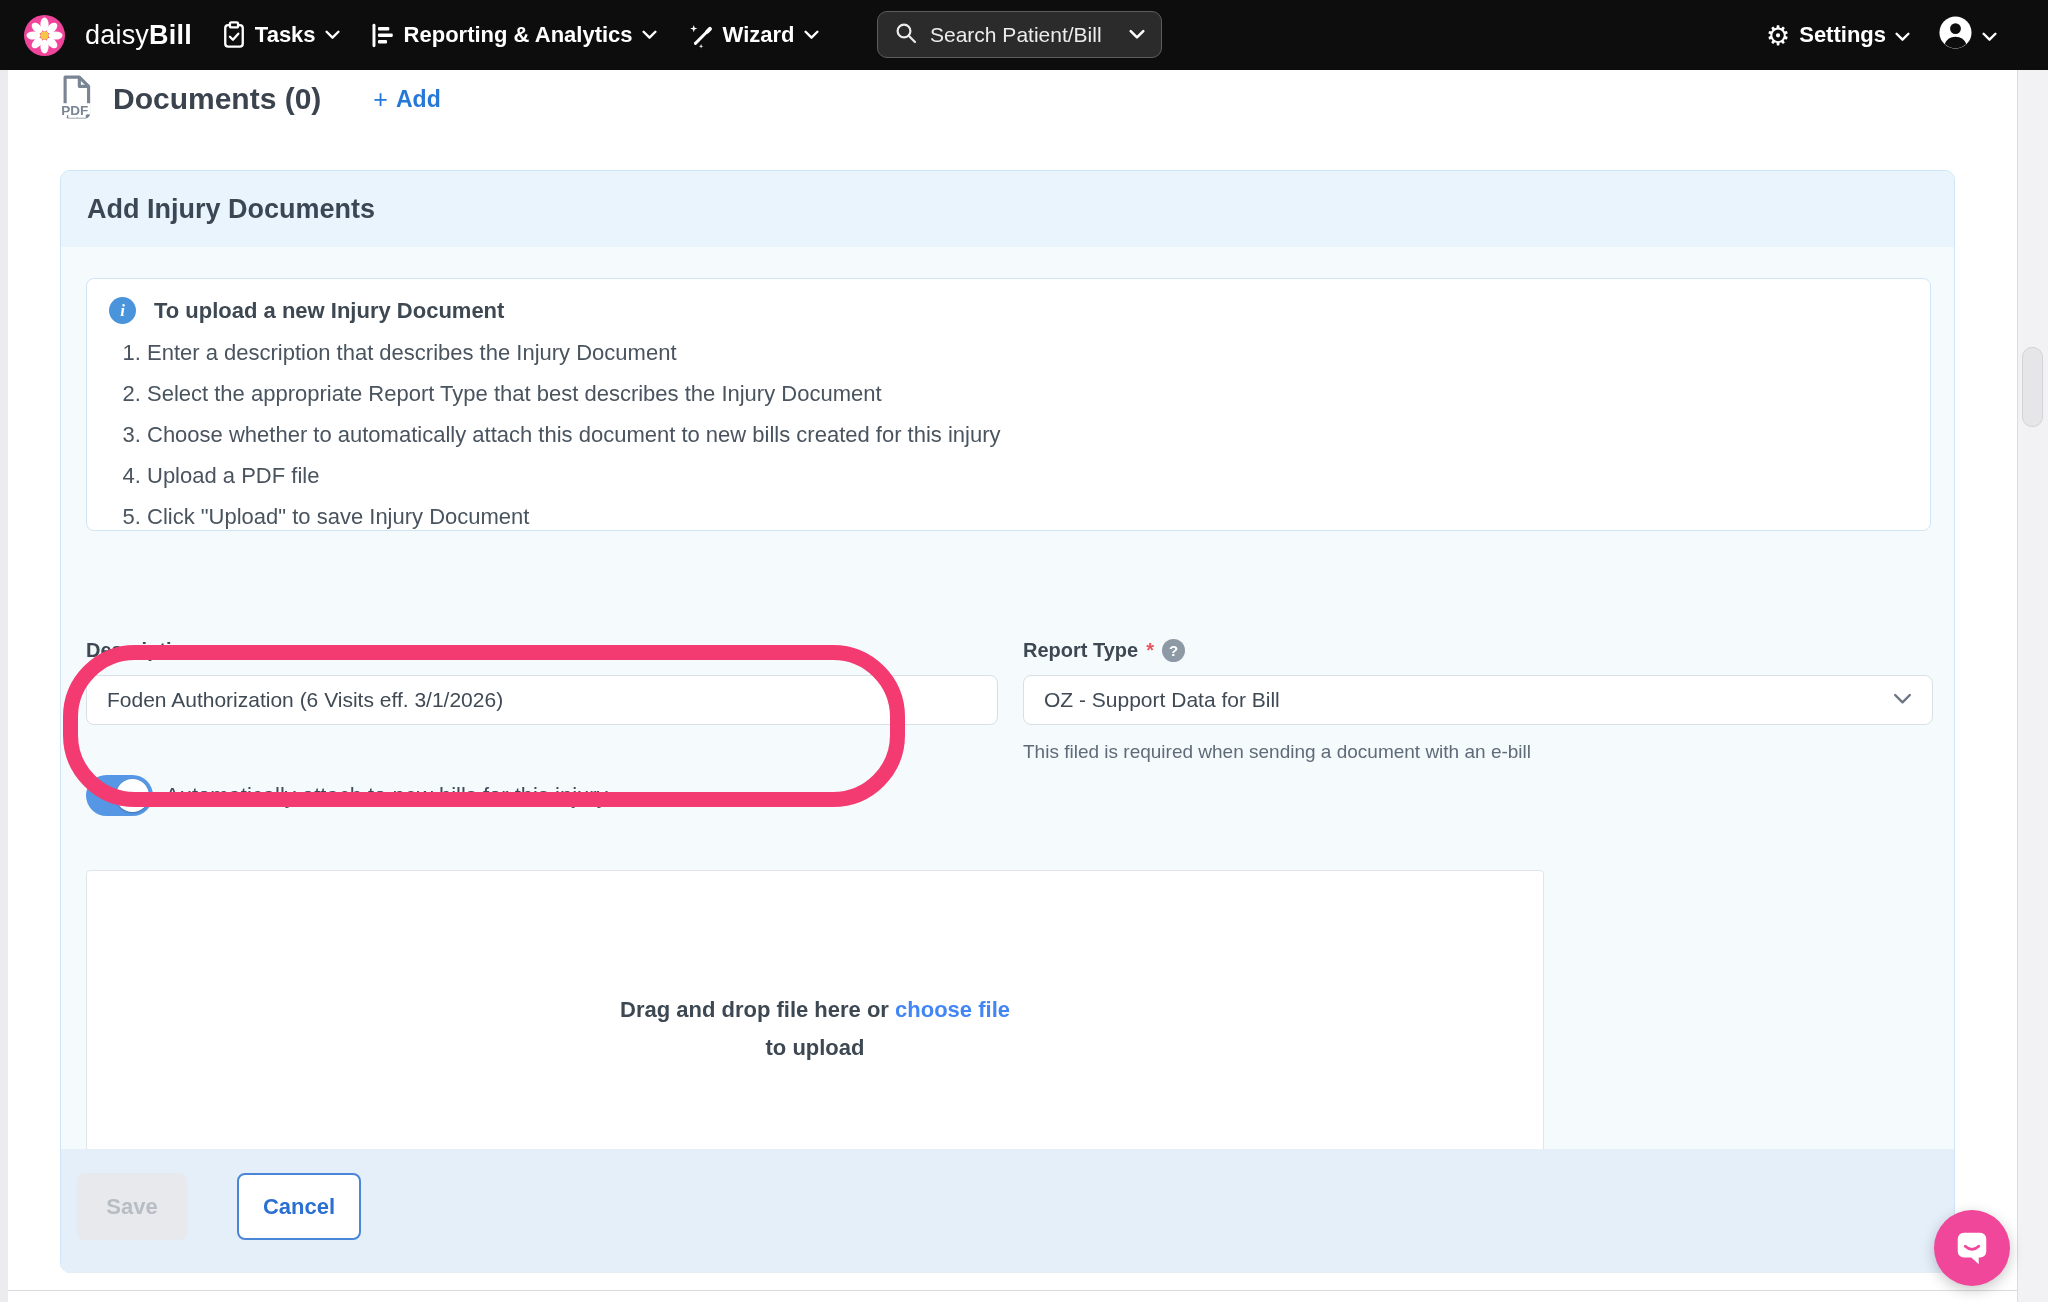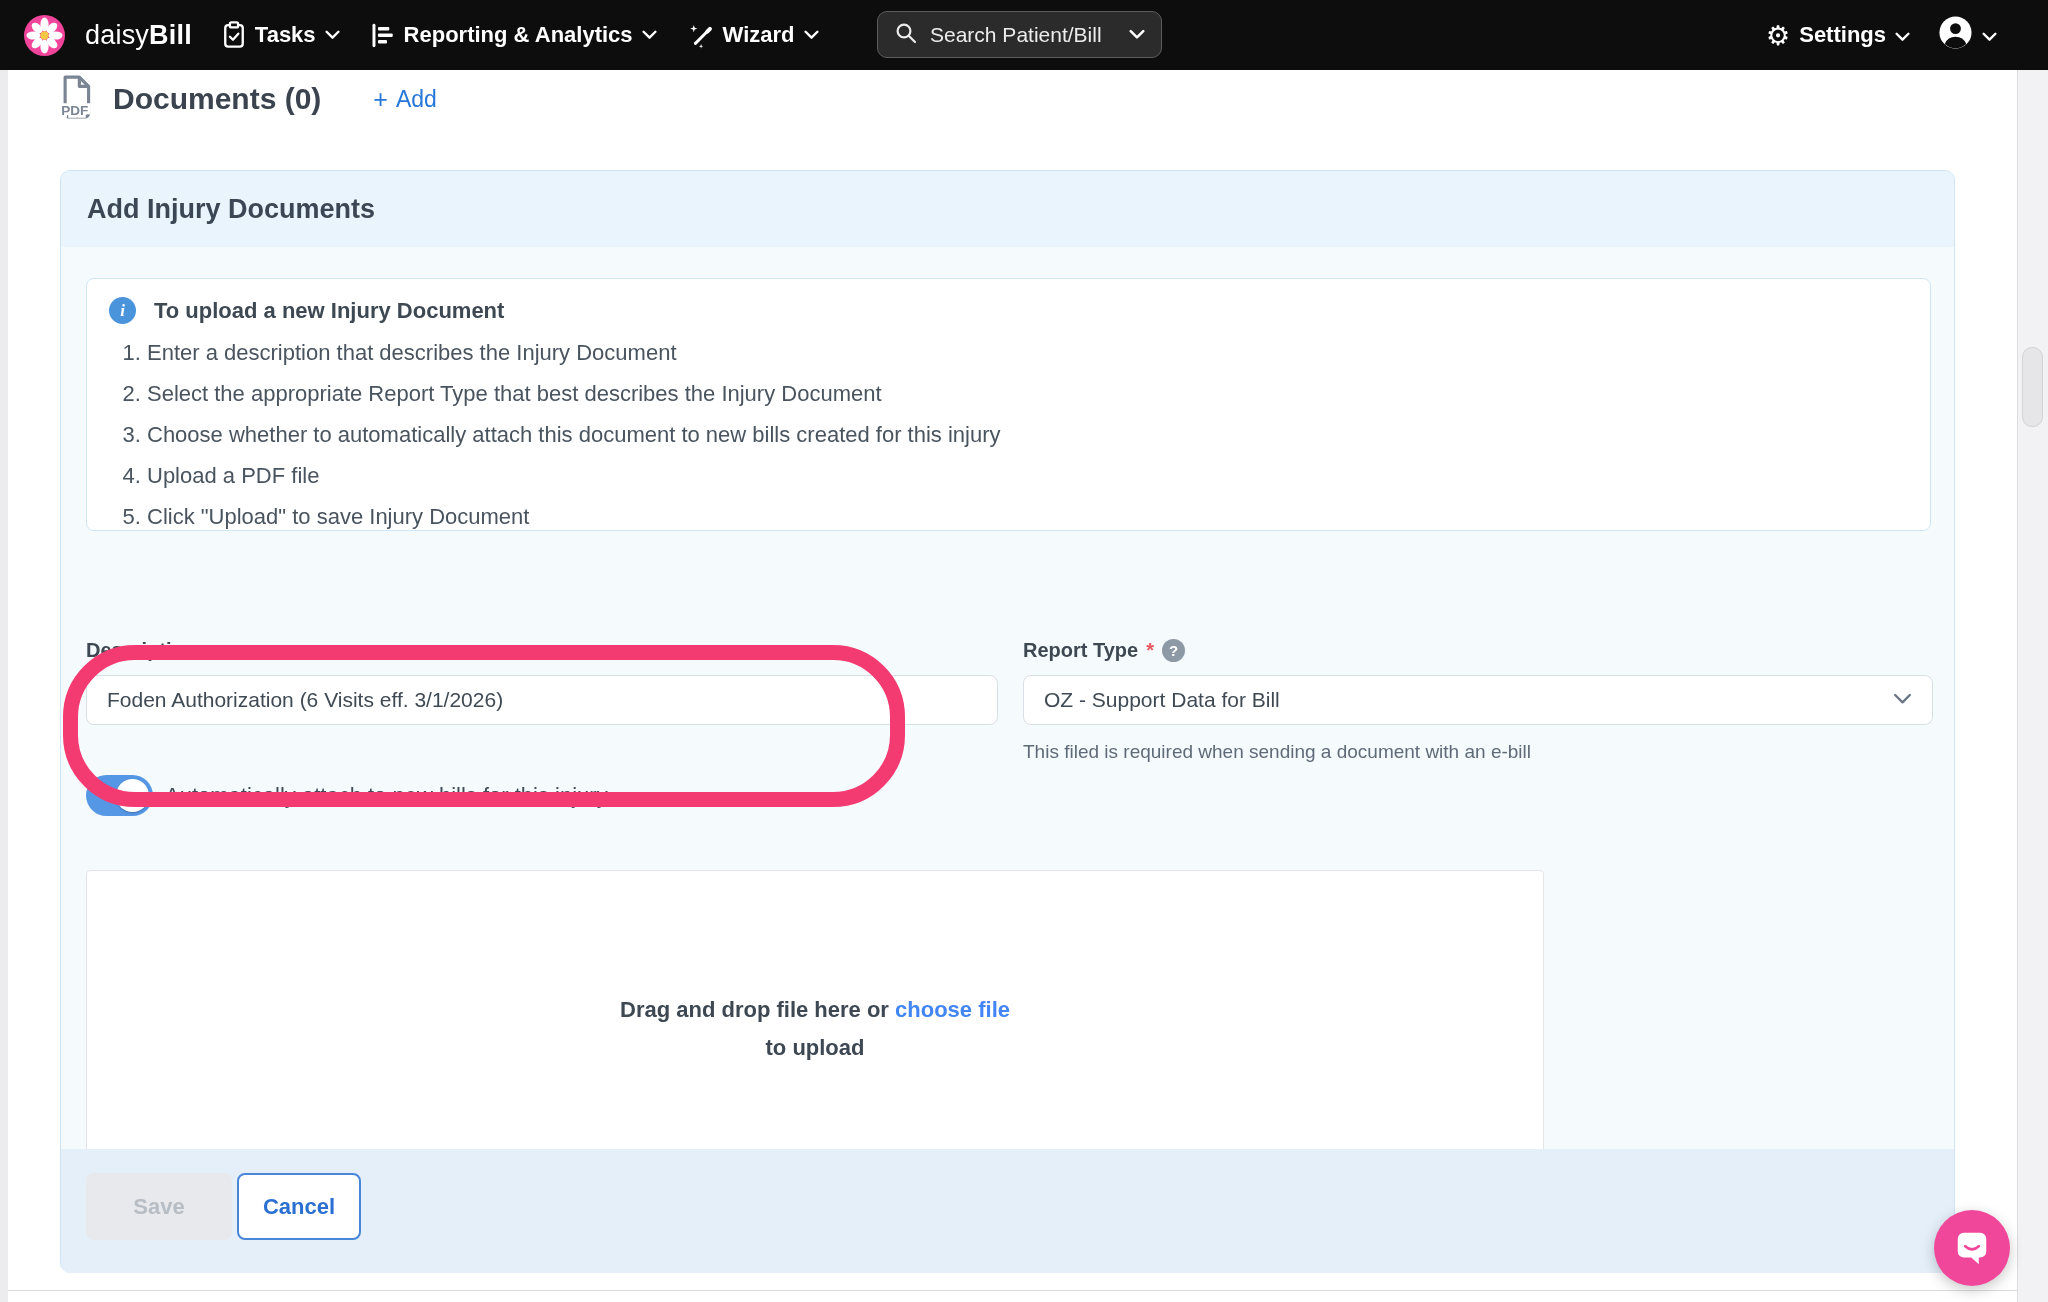--- a/index.html
+++ b/index.html
@@ -33,21 +33,21 @@
   .scroll-track { position:absolute; right:0; top:70px; width:31px; height:1232px;
                   background:#f2f2f4; border-left:1px solid #dcdcdf; z-index:4; }
   .scroll-thumb { position:absolute; left:4px; top:277px; width:21px; height:80px;
                   background:#e6e6e9; border:1px solid #d3d3d7; border-radius:10px; }
 
   
   .page-heading { position:absolute; left:58px; top:74px; display:flex; align-items:center; gap:18px; }
   .page-heading h1 { font-size:30px; font-weight:700; color:#3a434e; }
   .add-link { margin-left:34px; color:#2577d8; font-size:23px; cursor:pointer; display:flex; gap:8px; align-items:center; }
   .add-link .plus { font-weight:400; font-size:25px; }
-  .add-link .add-txt { font-weight:400; }
+  .add-link .add-txt { font-weight:700; }
 
   
   .panel { position:absolute; left:60px; top:170px; width:1895px; height:1103px;
            border:1px solid #cde5f6; border-radius:10px; background:#f5fafd; }
   .panel-header { height:76px; background:#e9f4fc; border-radius:9px 9px 0 0;
                   display:flex; align-items:center; padding:0 26px; }
   .panel-header h2 { font-size:27px; font-weight:700; color:#3b4754; }
   .panel-body { position:relative; height:902px; }
   .panel-footer { height:124px; background:#e5effa; border-radius:0 0 9px 9px; position:relative; }
 
@@ -96,21 +96,21 @@
   .dropzone { position:absolute; left:25px; top:623px; width:1458px; height:317px; background:#fff;
               border:1px solid #e2e5e8; border-radius:4px; display:flex; flex-direction:column;
               align-items:center; justify-content:center; gap:12px; cursor:pointer; }
   .dropzone .dz-line { font-size:22px; font-weight:700; color:#3d4853; }
   .dz-link { color:#4285f4; cursor:pointer; }
 
   
   .btn { position:absolute; top:24px; height:67px; border-radius:8px; font-size:22px; font-weight:700;
          display:flex; align-items:center; justify-content:center;
          font-family:"Liberation Sans", sans-serif; }
-  .btn-save { left:25px; width:146px; background:#e7e9ec; color:#b7bdc5; border:none; cursor:default; }
+  .btn-save { left:16px; width:110px; background:#e7e9ec; color:#b7bdc5; border:none; cursor:default; }
   .btn-cancel { left:176px; width:124px; background:#fff; color:#2a6fd2; border:2px solid #4a86d8; cursor:pointer; }
 
   
   .bottom-divider { position:absolute; left:8px; right:31px; top:1290px; height:1px; background:#d9dbdd; }
   .chat-fab { position:absolute; left:1934px; top:1210px; width:76px; height:76px; border-radius:50%;
               background:#f0479a; border:none; display:flex; align-items:center; justify-content:center;
               box-shadow:0 4px 14px rgba(0,0,0,.22); cursor:pointer; z-index:6; }
 </style>
 </head>
 <body>

